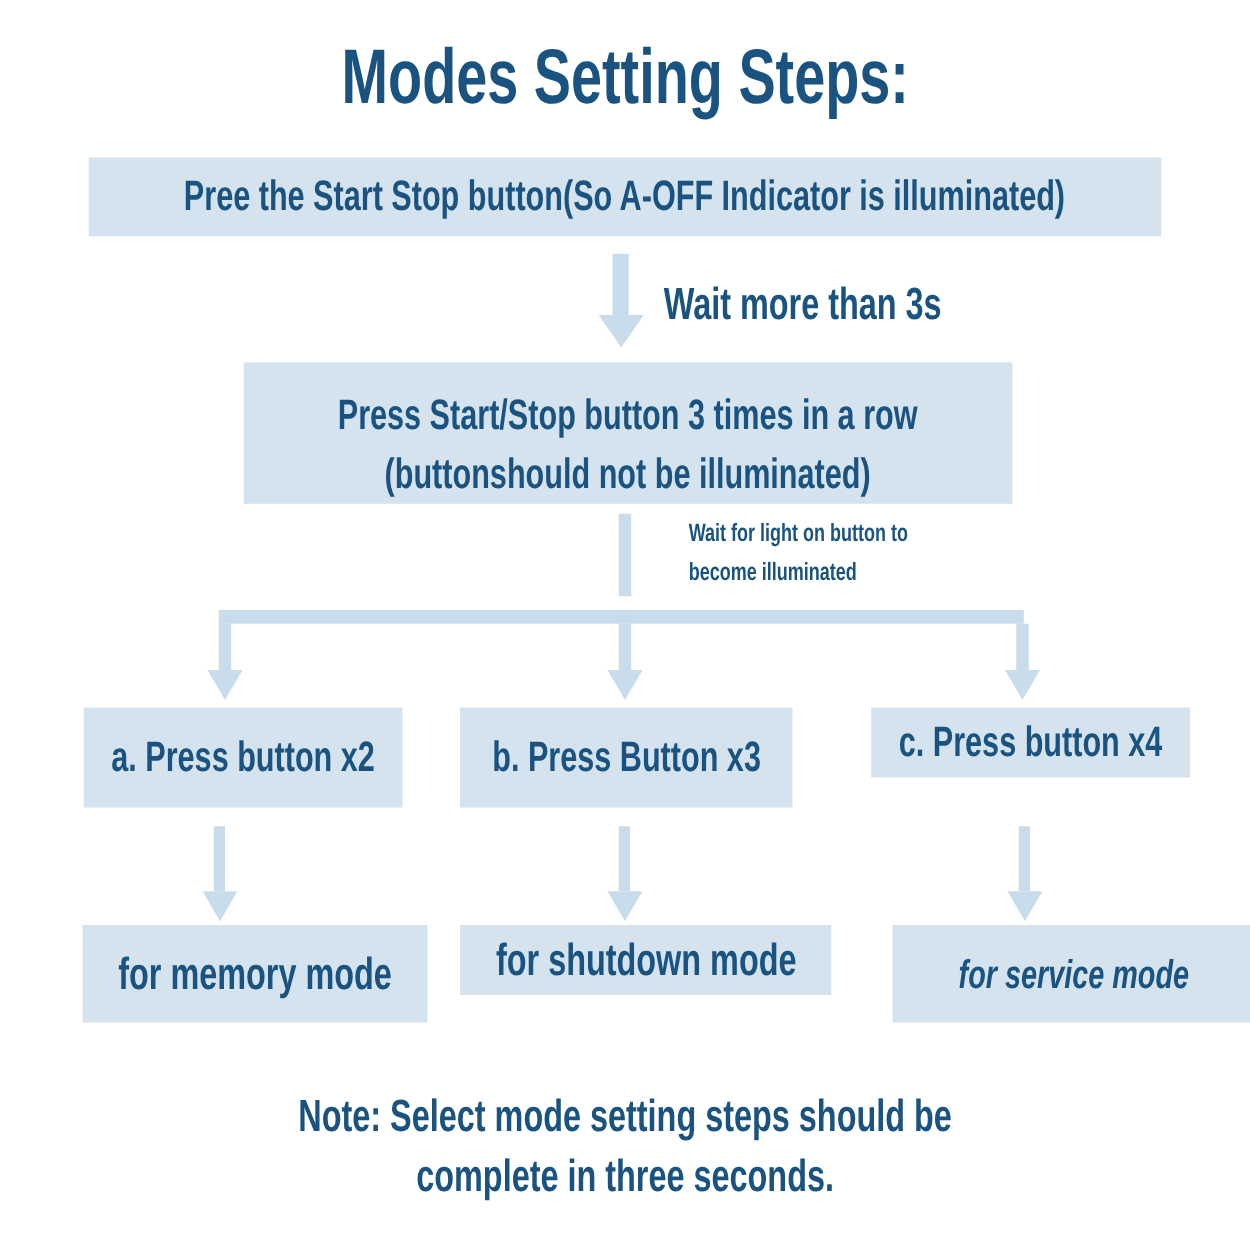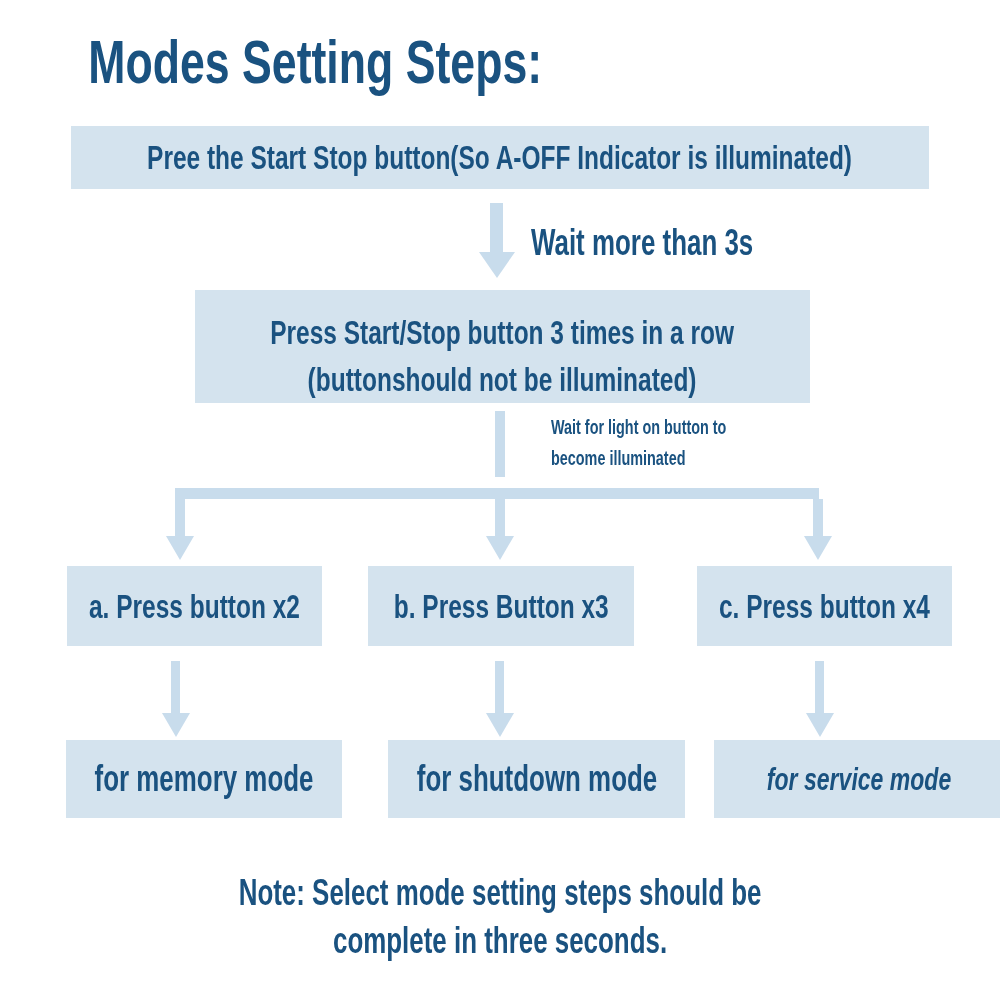--- a/index.html
+++ b/index.html
@@ -36,21 +36,21 @@
     display: flex;
     flex-direction: column;
     align-items: center;
     justify-content: center;
     text-align: center;
     color: var(--text);
   }
 
   .title {
     left: 0; top: 30px; width: 1000px;
-    text-align: left;
+    text-align: center;
     font-size: 62px;
     line-height: 64px;
     color: var(--text);
   }
 
   .box-step1 { left: 71px; top: 126px; width: 858px; height: 63px; font-size: 34px; }
   .box-step2 { left: 195px; top: 290px; width: 615px; height: 113px; font-size: 34px; line-height: 47px; justify-content: flex-end; }
 
   .label-wait1 { left: 531px; top: 223px; font-size: 36px; line-height: 40px; }
   .label-wait2 { left: 551px; top: 412px; font-size: 20px; line-height: 31px; }
@@ -76,33 +76,33 @@
   .b1a-shaft { left: 175px; top: 499px; width: 10px; height: 37px; }
   .b1a-head  { left: 166px; top: 536px; }
   .b1b-shaft { left: 495px; top: 499px; width: 10px; height: 37px; }
   .b1b-head  { left: 486px; top: 536px; }
   .b1c-shaft { left: 813px; top: 499px; width: 10px; height: 37px; }
   .b1c-head  { left: 804px; top: 536px; }
 
   
   .box-a { left: 67px;  top: 566px; width: 255px; height: 80px; font-size: 34px; text-align: right; }
   .box-b { left: 368px; top: 566px; width: 266px; height: 80px; font-size: 34px; }
-  .box-c { left: 697px; top: 566px; width: 255px; height: 80px; font-size: 34px; }
+  .box-c { left: 697px; top: 566px; width: 255px; height: 56px; font-size: 34px; }
 
   
   .b2a-shaft { left: 171px; top: 661px; width: 9px; height: 52px; }
   .b2a-head  { left: 162px; top: 713px; }
   .b2b-shaft { left: 495px; top: 661px; width: 9px; height: 52px; }
   .b2b-head  { left: 486px; top: 713px; }
   .b2c-shaft { left: 815px; top: 661px; width: 9px; height: 52px; }
   .b2c-head  { left: 806px; top: 713px; }
 
   
   .box-ra { left: 46px;  top: 740px; width: 276px; height: 78px; font-size: 36px; margin-left: 20px; }
-  .box-rb { left: 388px; top: 740px; width: 297px; height: 78px; font-size: 36px; }
+  .box-rb { left: 368px; top: 740px; width: 297px; height: 56px; font-size: 36px; }
   .box-rc { left: 714px; top: 740px; width: 290px; height: 78px; font-size: 32px; font-style: italic; }
 
   .note {
     left: 0; top: 869px; width: 1000px;
     text-align: center;
     font-size: 36px;
     line-height: 48px;
     color: var(--text);
   }
 </style>

